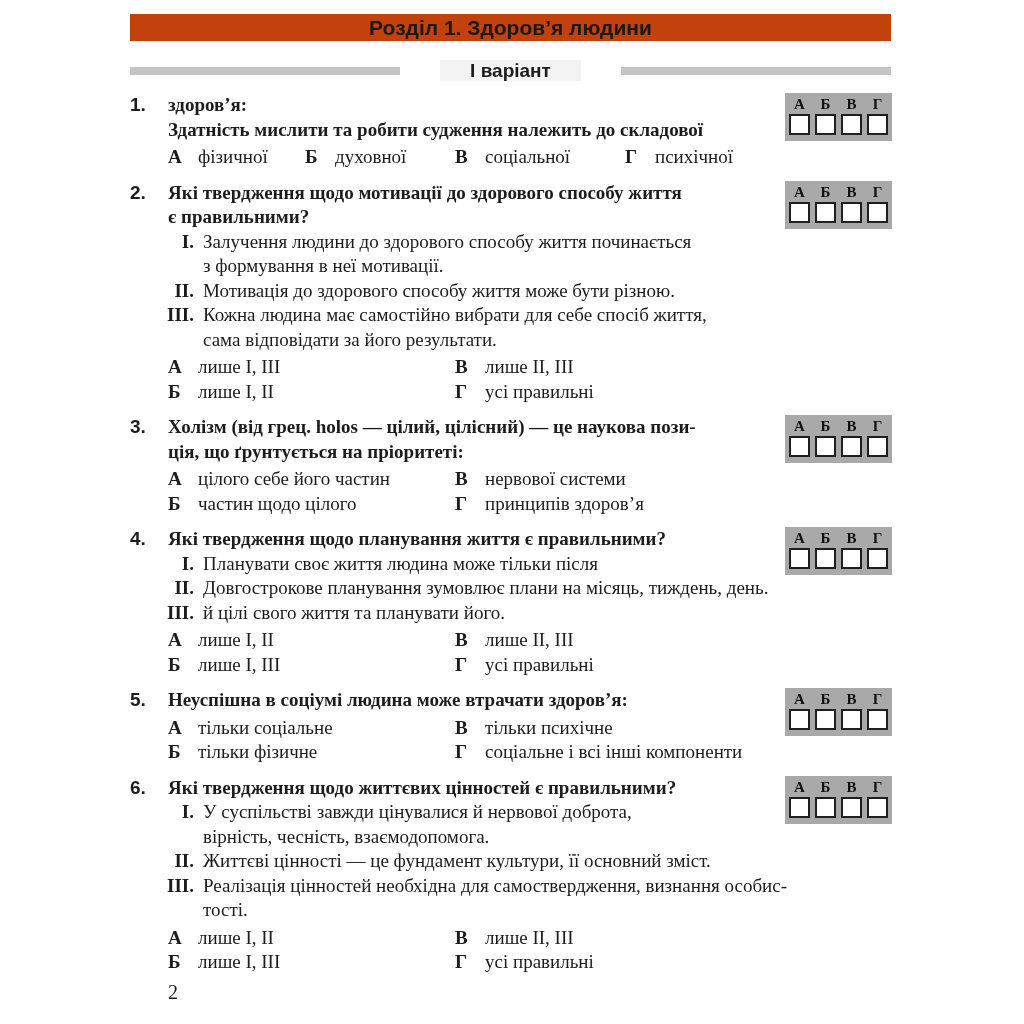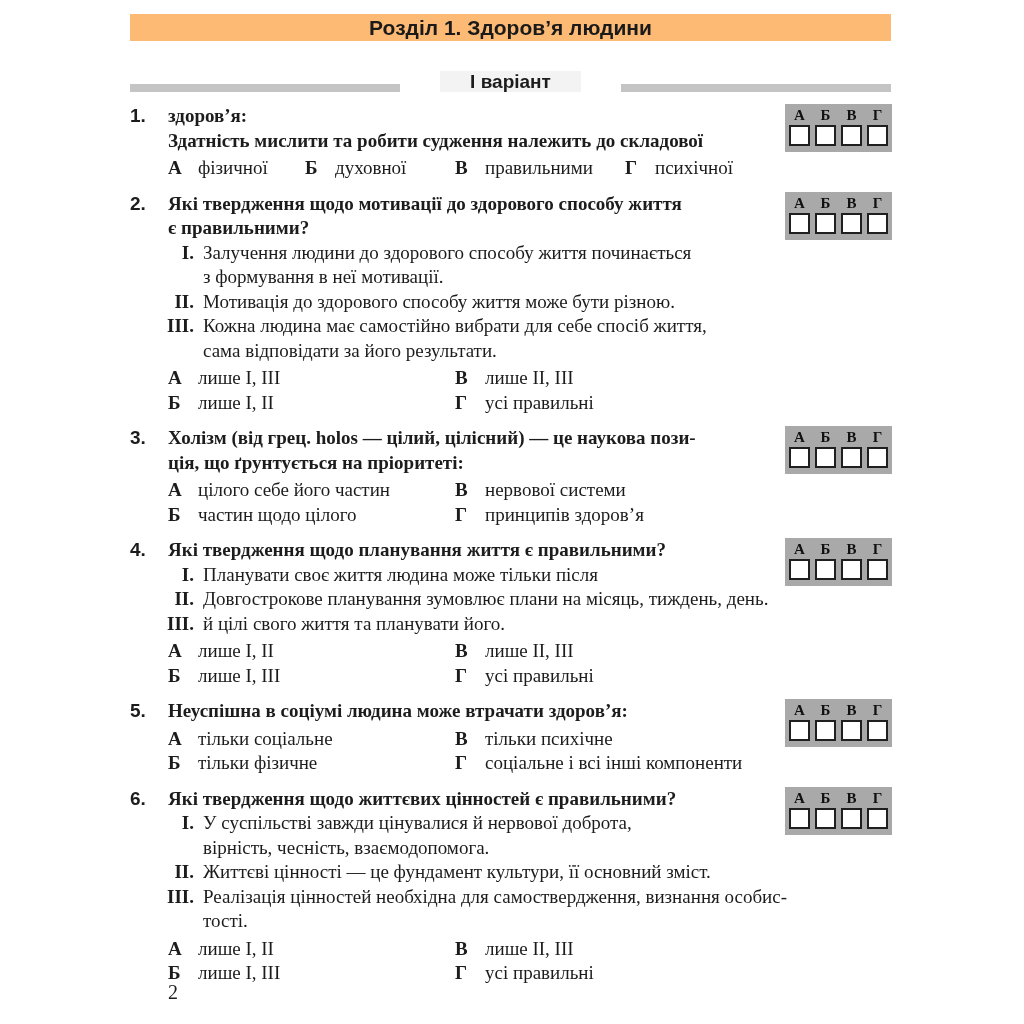--- a/index.html
+++ b/index.html
@@ -6,27 +6,27 @@
   body{
     width:1024px;height:1024px;position:relative;overflow:hidden;
     background:#ffffff;color:#1c1c1c;
     font-family:"Liberation Serif","DejaVu Serif",serif;
     font-size:19px;line-height:24.5px;
   }
   .content{position:absolute;left:130px;top:14px;width:761px;}
 
   
   .chapter{
-    background:#fdba74;text-align:center;height:27px;line-height:27px;
+    background:#c2410c;text-align:center;height:27px;line-height:27px;
     font-family:"Liberation Sans","DejaVu Sans",sans-serif;
     font-weight:bold;font-size:21px;color:#1a1a1a;
   }
 
   
-  .variant-row{display:flex;align-items:flex-end;margin-top:30px;height:21px;gap:40px;}
+  .variant-row{display:flex;align-items:center;margin-top:19px;height:21px;gap:40px;}
   .vbar{flex:1;height:8px;background:#c4c4c4;}
   .vlabel{
     background:#f3f3f3;padding:0 30px;height:21px;line-height:21px;
     font-family:"Liberation Sans","DejaVu Sans",sans-serif;
     font-weight:bold;font-size:19px;white-space:nowrap;
   }
 
   .questions{margin-top:12px;}
   .q{position:relative;margin-bottom:11px;}
   .qhead{display:flex;}
@@ -93,21 +93,21 @@
         <div class="opt w1">
             <span class="ol">А</span>
             <span>фізичної</span>
           </div>
         <div class="opt w2">
             <span class="ol">Б</span>
             <span>духовної</span>
           </div>
         <div class="opt w3">
             <span class="ol">В</span>
-            <span>правильними</span>
+            <span>соціальної</span>
           </div>
         <div class="opt">
             <span class="ol">Г</span>
             <span>психічної</span>
           </div>
       </div>
       <div class="abox">
         <div class="abox-letters">
           <span class="abox-letter">А</span>
             <span class="abox-letter">Б</span>

